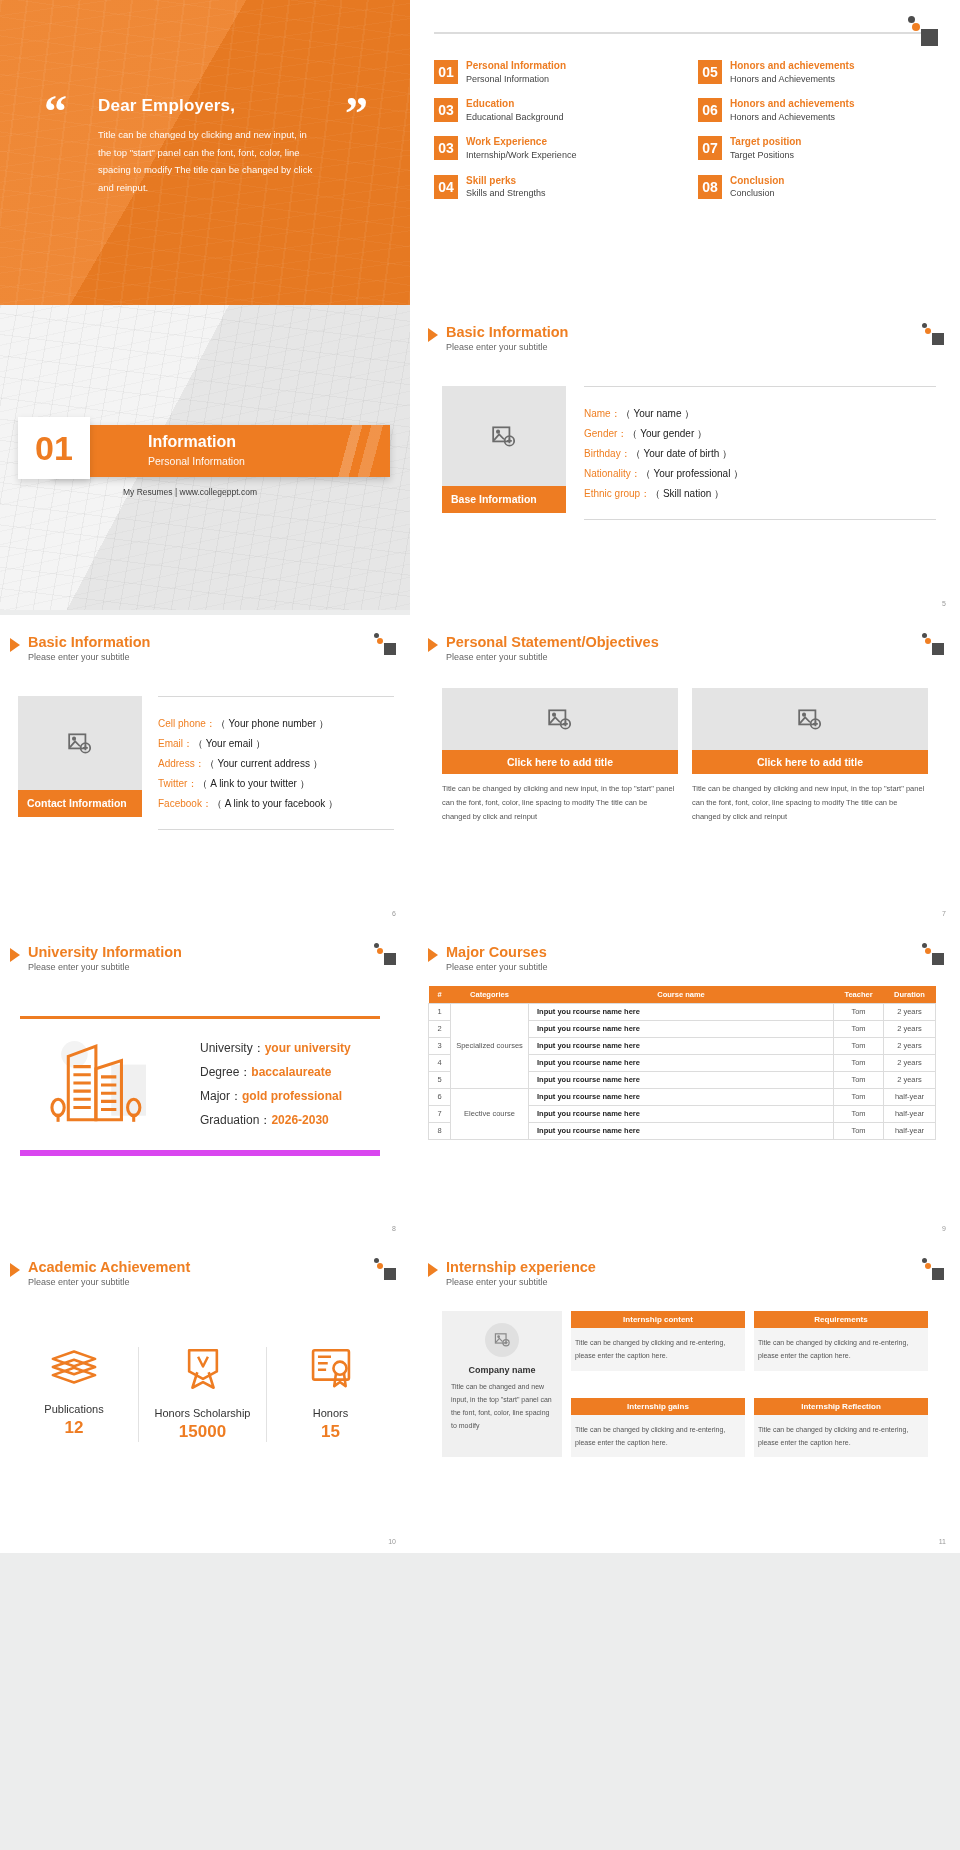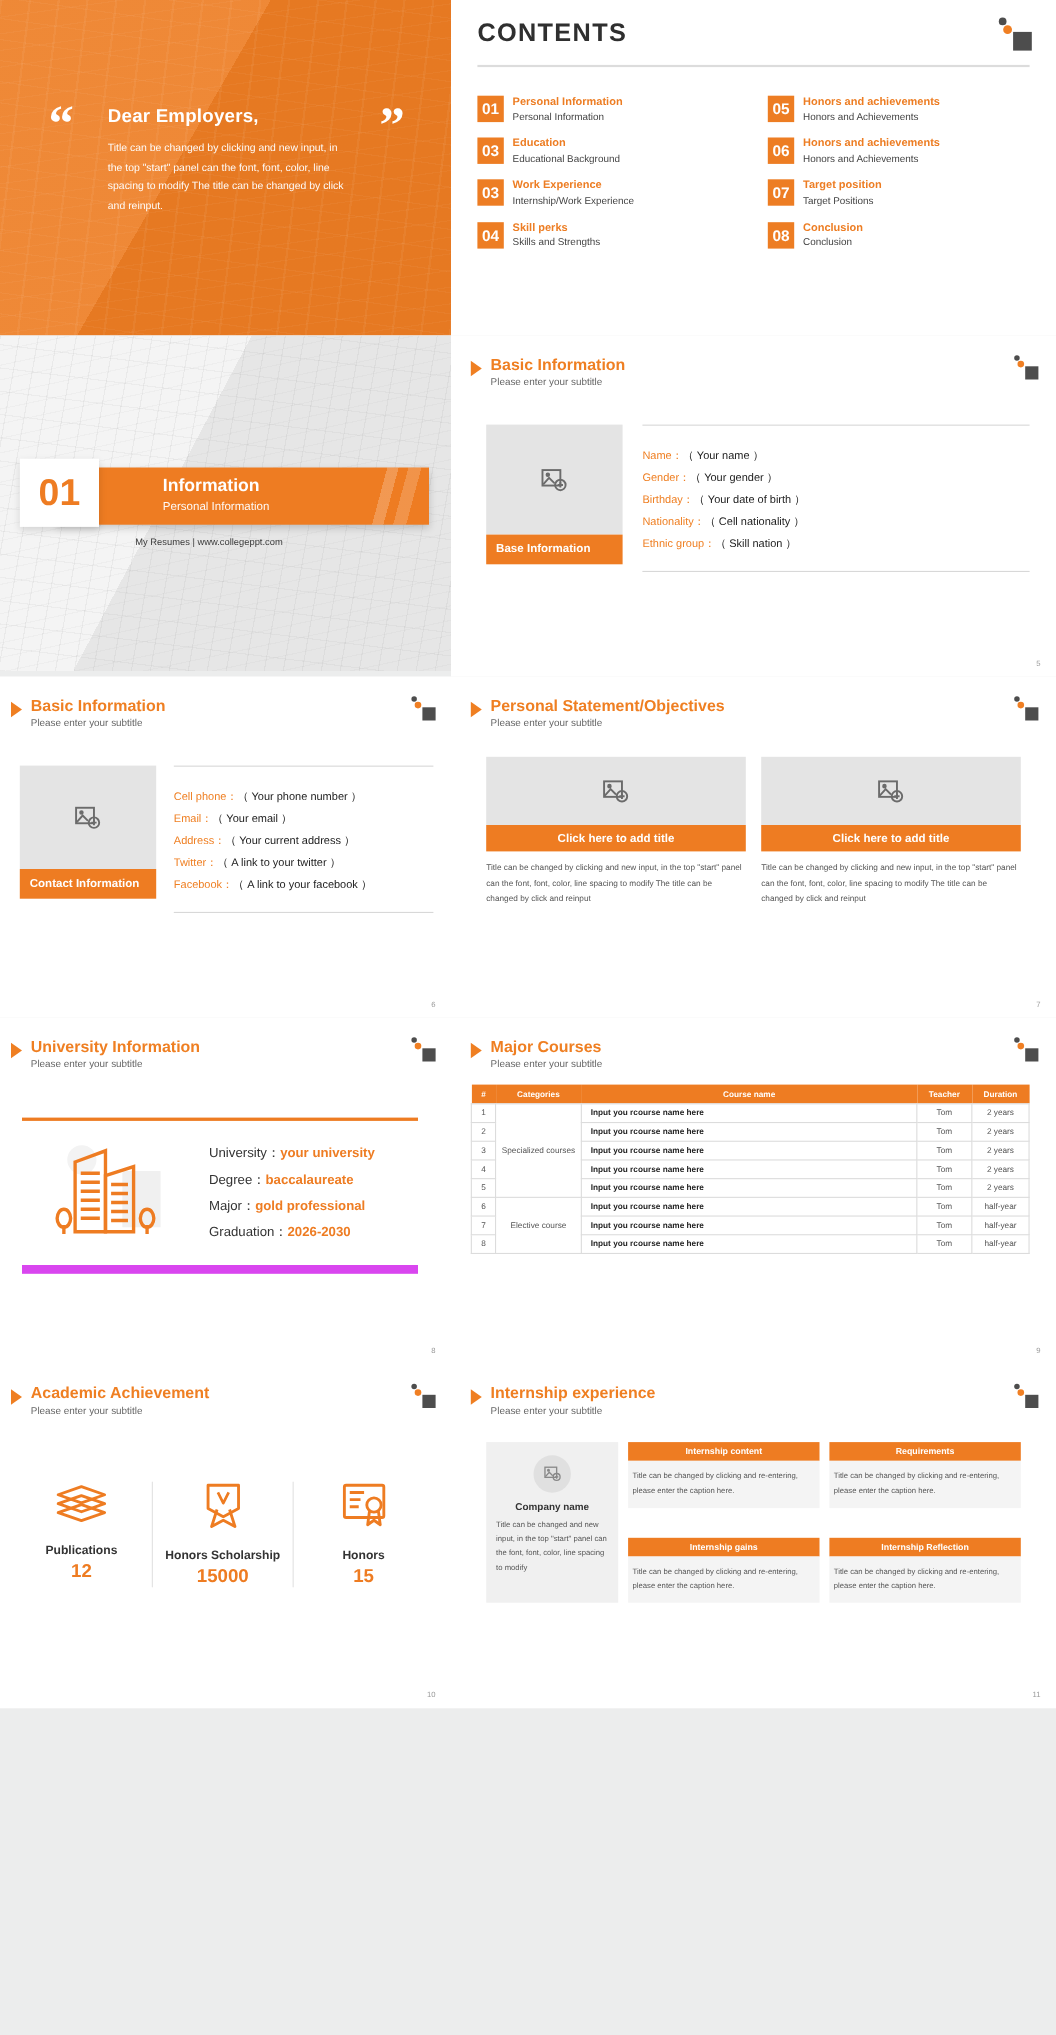--- a/index.html
+++ b/index.html
@@ -87,37 +87,37 @@
 
   .info-rows { flex:1; border-top:1.5px solid #d8d8d8; border-bottom:1.5px solid #d8d8d8; padding:14px 0 12px 0; }
   .info-row { font-size:10px; color:#222; margin:6px 0; }
   .info-row b { color:#ef7f22; font-weight:normal; }
 
   .twocol { display:grid; grid-template-columns:1fr 1fr; gap:14px; margin-top:16px; }
   .cta { background:#ee7c22; color:#fff; font-size:10.5px; font-weight:bold; text-align:center; padding:6px 0; }
   .blurb { font-size:7.5px; color:#555; line-height:1.85; margin-top:8px; }
 
   
-  .uni-box { margin-top:14px; border-top:3px solid #ee7c22; border-bottom:8px solid #d946ef;
-             display:flex; align-items:center; gap:14px; padding:14px 6px; }
+  .uni-box { margin-top:14px; border-top:3px solid #ee7c22; border-bottom:6px solid #d946ef;
+             display:flex; align-items:center; gap:24px; padding:14px 6px; }
   .uni-line { font-size:12px; color:#333; margin:7px 0; }
   .uni-line b { color:#ee7c22; }
 
   
   table.mc { width:100%; border-collapse:collapse; margin-top:12px; font-size:7.5px; }
   table.mc th { background:#ee7c22; color:#fff; font-weight:bold; padding:4px 2px; font-size:7.5px; }
   table.mc td { border:1px solid #dcdcdc; padding:3.5px 4px; color:#333; }
   table.mc td.c { text-align:center; color:#555; }
   table.mc td.name { font-weight:bold; color:#222; padding-left:8px; }
 
   
   .ach { display:grid; grid-template-columns:repeat(3,1fr); margin-top:34px; }
   .ach-c { text-align:center; padding:0 6px; }
   .ach-c + .ach-c { border-left:1px solid #e2e2e2; }
-  .ach-l { font-size:11px; color:#333; margin-top:12px;font-weight:bold; }
+  .ach-l { font-size:11px; color:#333; margin-top:12px; }
   .ach-v { font-size:17px; font-weight:bold; color:#ee7c22; margin-top:3px; }
 
   
   .intern { display:grid; grid-template-columns:120px 1fr 1fr; gap:9px; margin-top:14px; }
   .comp { background:#f0f0f0; padding:10px 9px; }
   .comp-av { width:34px;height:34px;border-radius:50%;background:#e0e0e0;margin:2px auto 8px auto;
              display:flex;align-items:center;justify-content:center; }
   .comp-n { font-size:9px; font-weight:bold; color:#333; text-align:center; }
   .comp-b { font-size:7px; color:#555; line-height:1.85; margin-top:6px; }
   .ibox-h { background:#ee7c22; color:#fff; font-size:8px; font-weight:bold; text-align:center; padding:4px 0; }
@@ -138,21 +138,20 @@
       <div class="qmark close">”</div>
     </div>
   </div>
 
   <div class="slide s-contents">
     <div class="logo" style="right:22px;top:16px;width:30px;height:30px">
       <div class="sq"></div>
         <div class="dot-d"></div>
         <div class="dot-o"></div>
     </div>
-    <div class="contents-title">CONTENTS</div>
     <div class="rule"></div>
     <div class="toc">
       <div class="toc-item">
         <div class="toc-num">01</div>
         <div>
             <div class="toc-h">Personal Information</div>
         <div class="toc-s">Personal Information</div>
           </div>
       </div>
       <div class="toc-item">
@@ -248,21 +247,21 @@
         <div class="info-row">
           <b>Name：</b><span>（ Your name ）</span>
         </div>
         <div class="info-row">
           <b>Gender：</b><span>（ Your gender ）</span>
         </div>
         <div class="info-row">
           <b>Birthday：</b><span>（ Your date of birth ）</span>
         </div>
         <div class="info-row">
-          <b>Nationality：</b><span>（ Cell nationality ）</span>
+          <b>Nationality：</b><span>（ Your professional ）</span>
         </div>
         <div class="info-row">
           <b>Ethnic group：</b><span>（ Skill nation ）</span>
         </div>
       </div>
     </div>
     <div class="pg">5</div>
   </div>
 
   <div class="slide s-c left" style="height:310px">

